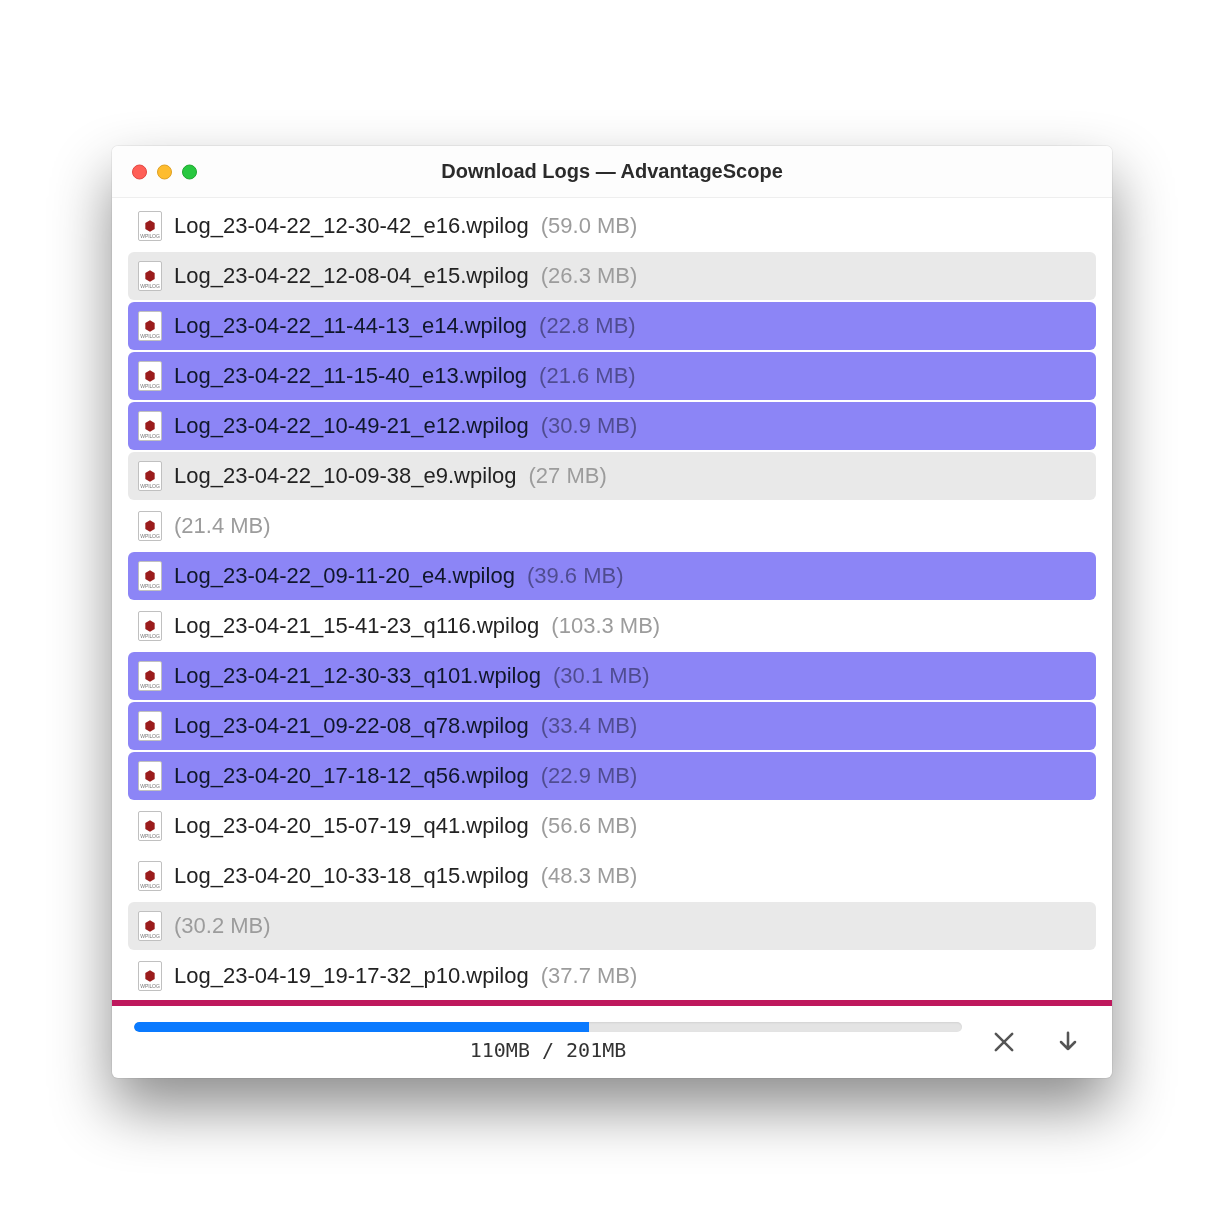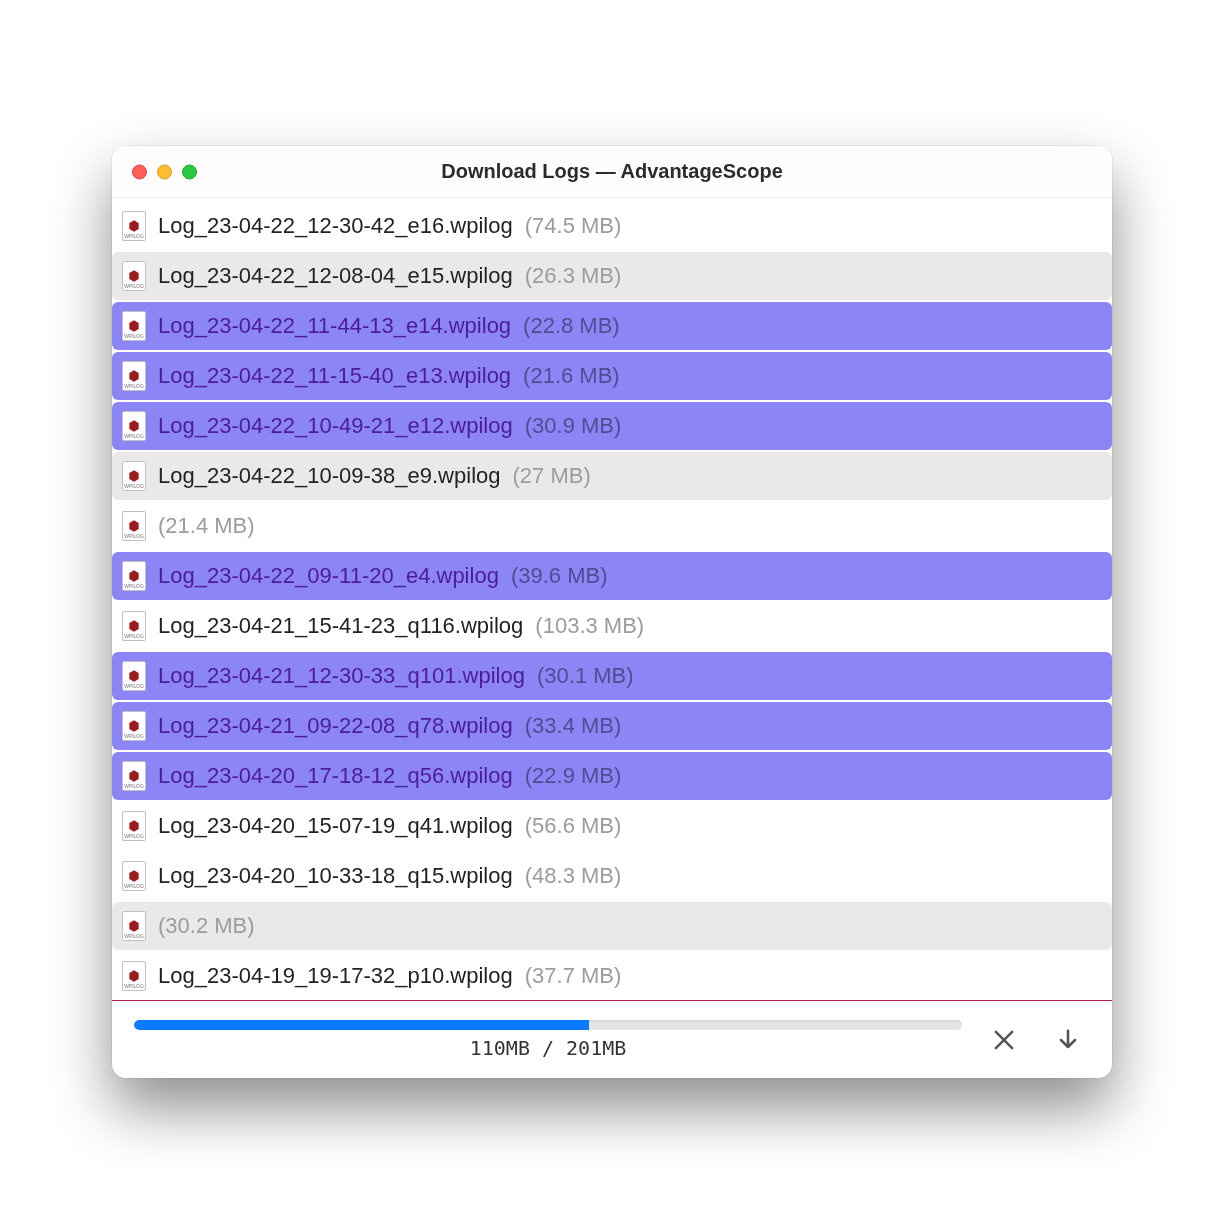--- a/index.html
+++ b/index.html
@@ -5,21 +5,21 @@
     * { margin:0; padding:0; box-sizing:border-box; }
     body {
       width:1224px; height:1224px;
       font-family: -apple-system, "Helvetica Neue", Arial, sans-serif;
       background:#ffffff;
       display:flex; align-items:center; justify-content:center;
     }
     .window {
       width:1000px;
       background:#ffffff;
-      border-radius:14px;
+      border-radius:6px;
       box-shadow: 0 30px 60px rgba(0,0,0,0.45), 0 0 0 1px rgba(0,0,0,0.05);
       overflow:hidden;
     }
     .titlebar {
       height:52px;
       display:flex;
       align-items:center;
       position:relative;
       background:#fdfdfd;
       border-bottom:1px solid #eeeeee;
@@ -32,56 +32,56 @@
     .dot.red    { background:#ff5f57; border:1px solid #e24640; }
     .dot.yellow { background:#febc2e; border:1px solid #dfa022; }
     .dot.green  { background:#28c840; border:1px solid #1fa72f; }
     .title {
       margin:0 auto;
       font-size:20px;
       font-weight:600;
       color:#2b2b2b;
     }
     .list {
-      padding:2px 0 0;
+      padding:2px 16px 0;
     }
     .row {
       height:48px;
       display:flex;
       align-items:center;
       border-radius:6px;
       padding:0 10px;
       gap:12px;
       margin-top:2px;
       font-size:22px;
     }
     .row.even    { background:#ffffff; }
     .row.odd     { background:#e9e9e9; }
     .row.sel     { background:#8c85f6; }
-    .row.sel .fname { color:#4c1d95;text-align:right; }
+    .row.sel .fname { color:#0f172a;text-align:right; }
     .row.sel .fsize { color:rgba(30,30,60,0.55); }
     .icon-wrap {
       width:24px; height:30px;
       background:#ffffff;
       border:1px solid #c0c0c0;
       border-radius:2px;
       display:flex; align-items:center; justify-content:center;
       position:relative;
       flex:0 0 auto;
     }
     .icon-wrap svg path { fill:#9b1c1c; }
     .icon-wrap .stub {
       position:absolute; bottom:1px; left:0; right:0;
       font-size:5px; text-align:center; color:#777; letter-spacing:-0.1px;
     }
     .fname { color:#222; white-space:nowrap; }
     .fsize { color:#9c9c9c; }
     .footer {
       height:78px;
-      border-top:1px solid #be185d;
+      border-top:6px solid #be185d;
       display:flex;
       align-items:center;
       padding:0 22px 0 22px;
       gap:20px;
       position:relative;
     }
     .prog-area {
       flex:1;
       display:flex;
       flex-direction:column;
@@ -130,21 +130,21 @@
 
   <div class="list" id="list">
       <div class="row even">
         <span class="icon-wrap">
           <svg width="14" height="14" viewBox="0 0 24 24">
             <path d="M12 2 L20 7 L20 17 L12 22 L4 17 L4 7 Z"></path>
           </svg>
           <span class="stub">WPILOG</span>
         </span>
         <span class="fname">Log_23-04-22_12-30-42_e16.wpilog</span>
-        <span class="fsize">(74.5 MB)</span>
+        <span class="fsize">(59.0 MB)</span>
       </div>
       <div class="row odd">
         <span class="icon-wrap">
           <svg width="14" height="14" viewBox="0 0 24 24">
             <path d="M12 2 L20 7 L20 17 L12 22 L4 17 L4 7 Z"></path>
           </svg>
           <span class="stub">WPILOG</span>
         </span>
         <span class="fname">Log_23-04-22_12-08-04_e15.wpilog</span>
         <span class="fsize">(26.3 MB)</span>

